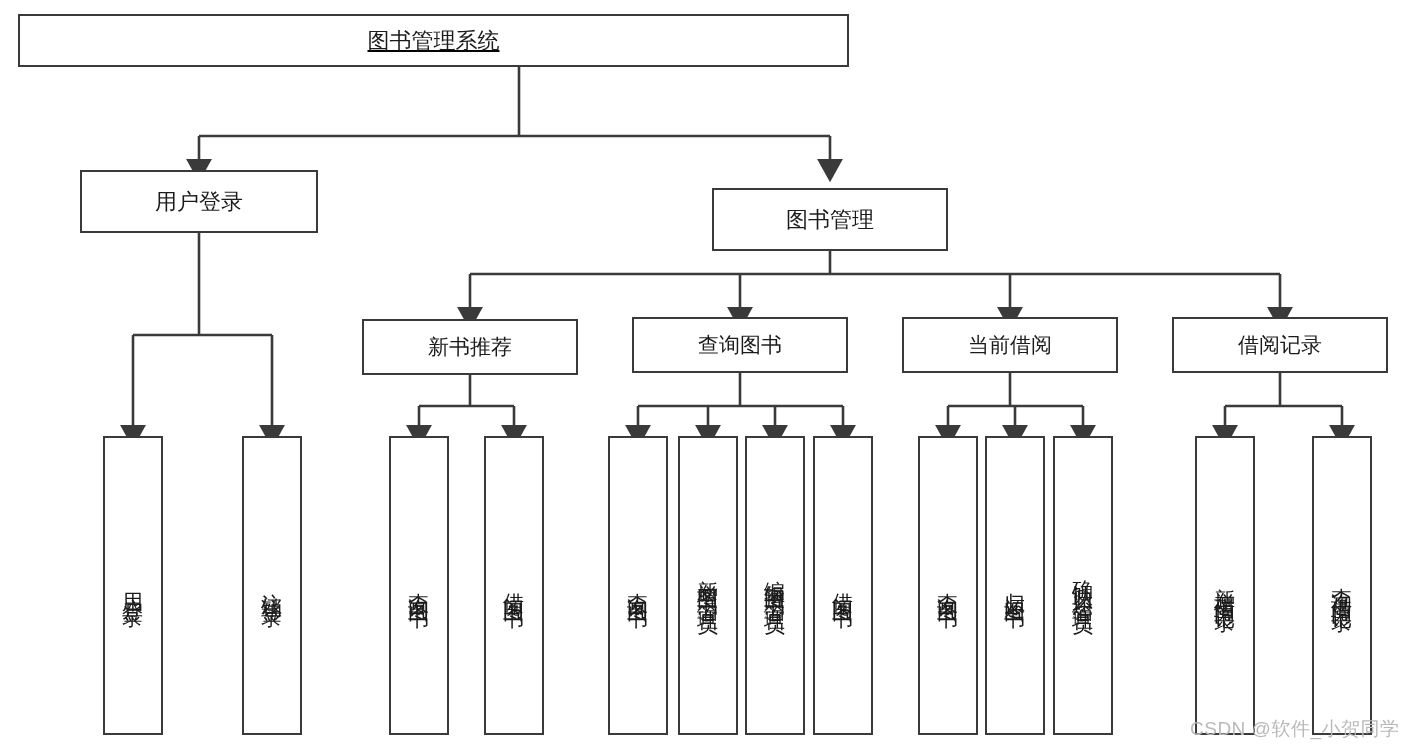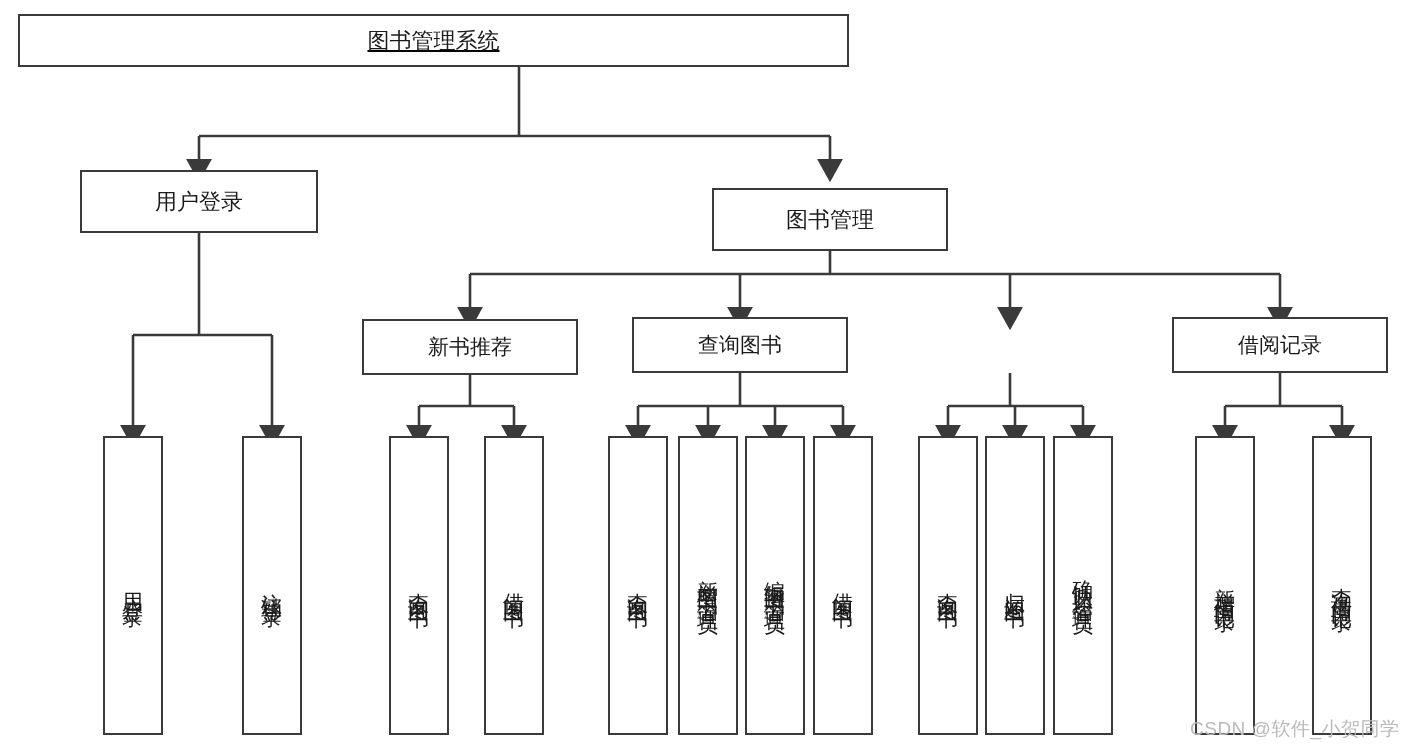--- a/index.html
+++ b/index.html
@@ -83,20 +83,23 @@
   <div class="node h" style="left:712px;top:188px;width:236px;height:63px;">
     <span class="lbl">图书管理</span>
   </div>
 
   <div class="node l2" style="left:362px;top:319px;width:216px;height:56px;">
     <span class="lbl">新书推荐</span>
   </div>
   <div class="node l2" style="left:632px;top:317px;width:216px;height:56px;">
     <span class="lbl">查询图书</span>
   </div>
+  <div class="node l2" style="left:902px;top:317px;width:216px;height:56px;">
+    <span class="lbl">当前借阅</span>
+  </div>
   <div class="node l2" style="left:1172px;top:317px;width:216px;height:56px;">
     <span class="lbl">借阅记录</span>
   </div>
 
   <div class="node leaf" style="left:103px;top:436px;width:60px;height:299px;">
     <span class="lbl">用户登录</span>
   </div>
   <div class="node leaf" style="left:242px;top:436px;width:60px;height:299px;">
     <span class="lbl">注销登录</span>
   </div>

